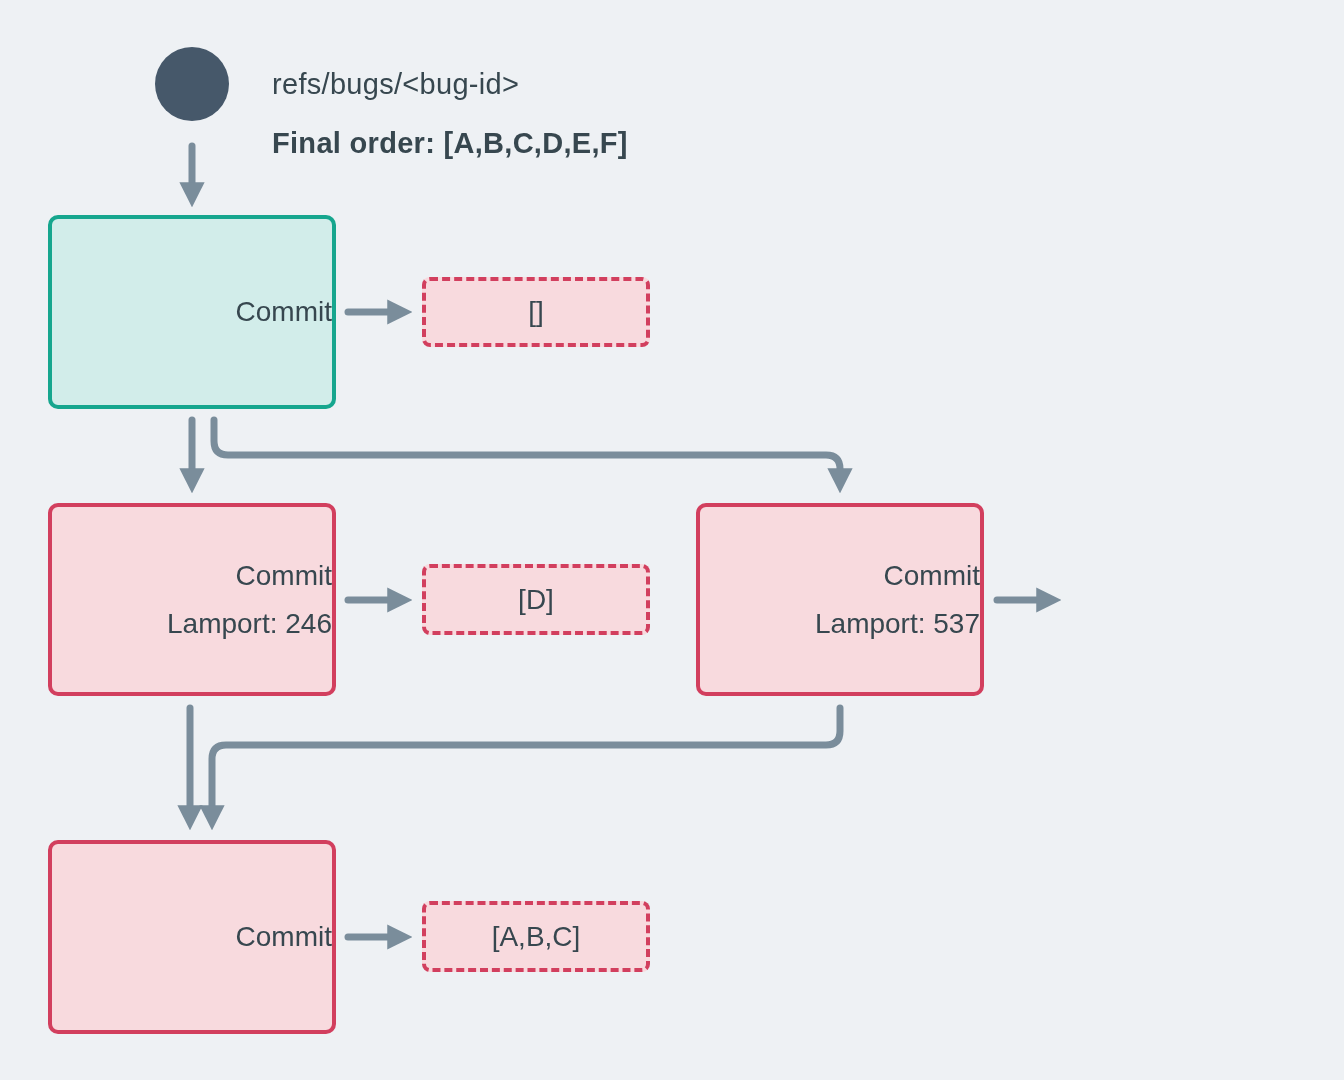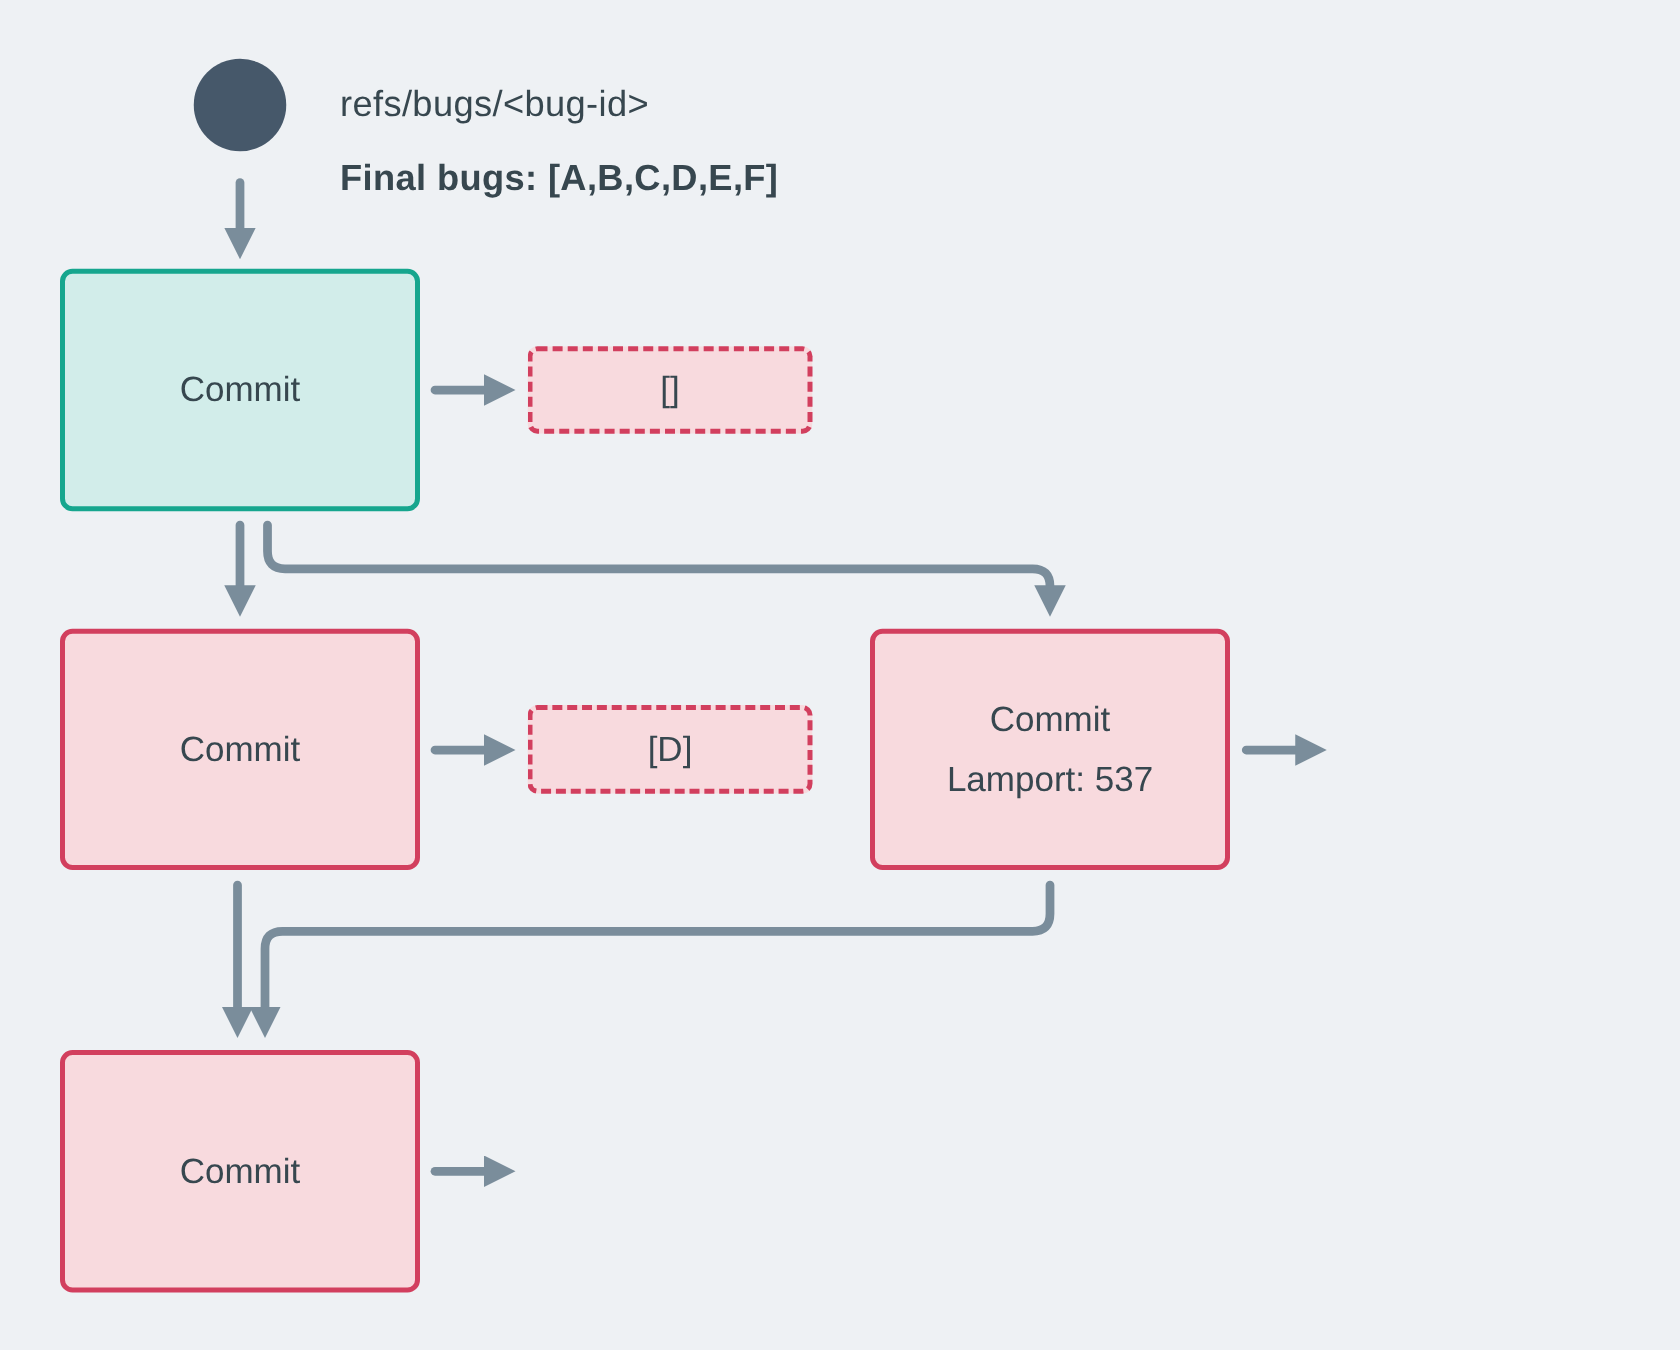--- a/index.html
+++ b/index.html
@@ -39,21 +39,21 @@
   }
 
   .commit {
     position: absolute;
     width: 288px; height: 194px;
     border: 4px solid #d23f5e;
     background: #f8dade;
     border-radius: 10px;
     display: flex;
     flex-direction: column;
-    align-items: center;
+    align-items: flex-end;
     justify-content: center;
     font-size: 28px;
     line-height: 48px;
     text-align: center;
   }
   .commit.head {
     border-color: #16a68e;
     background: #d2edea;
   }
 
@@ -86,34 +86,36 @@
     <path d="M214 420 V441 Q214 455 228 455 H826 Q840 455 840 469 V472" marker-end="url(#ah)"></path>
     <path d="M348 600 H391" marker-end="url(#ah)"></path>
     <path d="M997 600 H1040" marker-end="url(#ah)"></path>
     <path d="M190 708 V809" marker-end="url(#ah)"></path>
     <path d="M840 708 V731 Q840 745 826 745 H226 Q212 745 212 759 V809" marker-end="url(#ah)"></path>
     <path d="M348 937 H391" marker-end="url(#ah)"></path>
   </svg>
 
   <div class="ref-node"></div>
   <div class="ref-label">refs/bugs/&lt;bug-id&gt;</div>
-  <div class="final-order">Final bugs: [A,B,C,D,E,F]</div>
+  <div class="final-order">Final order: [A,B,C,D,E,F]</div>
 
   <div class="commit head" style="left:48px; top:215px;">
     <div>Commit</div>
   </div>
   <div class="ops" style="left:422px; top:277px; height:70px;">[]</div>
 
   <div class="commit" style="left:48px; top:503px; height:193px;">
     <div>Commit</div>
+    <div>Lamport: 246</div>
   </div>
   <div class="ops" style="left:422px; top:564px;">[D]</div>
 
   <div class="commit" style="left:696px; top:503px; height:193px;">
     <div>Commit</div>
     <div>Lamport: 537</div>
   </div>
 
   <div class="commit" style="left:48px; top:840px;">
     <div>Commit</div>
   </div>
+  <div class="ops" style="left:422px; top:901px;">[A,B,C]</div>
 
 </div>
 
 </body></html>

